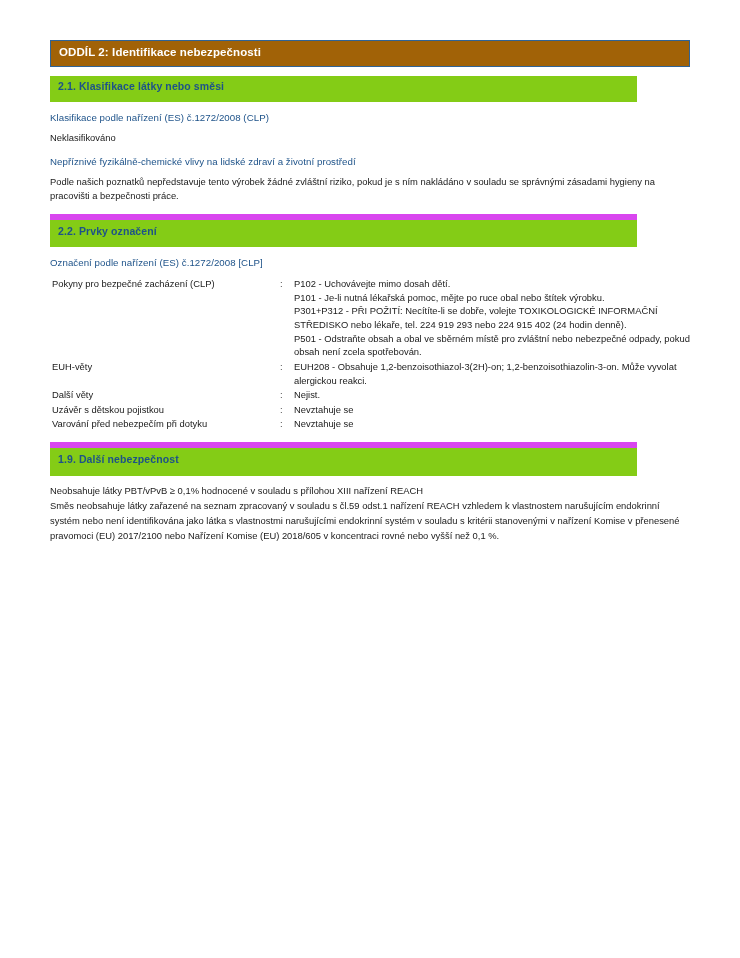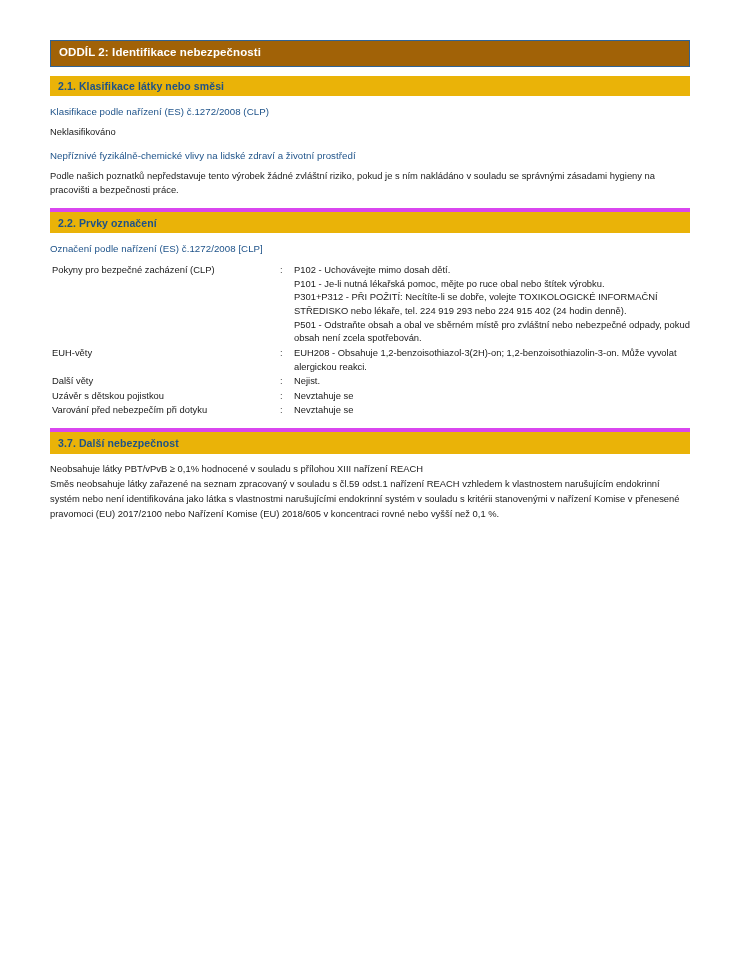--- a/index.html
+++ b/index.html
@@ -33,33 +33,33 @@
     font-size: 11.5px;
     font-weight: bold;
     line-height: 1;
     padding: 6px 8px 7px 8px;
     box-sizing: border-box;
     width: 640px;
     letter-spacing: 0.1px;
   }
 
   .sub-bar {
-    background: #eab308;
+    background: #84cc16;
     color: #1d5289;
     font-size: 10.5px;
     font-weight: bold;
     line-height: 1;
-    padding: 5px 8px 5px 8px;
+    padding: 5px 8px 11px 8px;
     box-sizing: border-box;
-    width: 640px;
+    width: 587px;
     margin-top: 9px;
     letter-spacing: 0.1px;
   }
   .sub-bar.with-rule {
-    border-top: 4px solid #d946ef;
+    border-top: 6px solid #d946ef;
     margin-top: 10px;
     padding-top: 6px;
   }
 
   
   .blue-head {
     color: #1d5289;
     font-size: 9.7px;
     font-weight: normal;
     margin-top: 10px;
@@ -165,20 +165,20 @@
       <tr>
         <td class="kv-label">Varování před nebezpečím při dotyku</td>
         <td class="kv-colon">:</td>
         <td class="kv-value">
           <span class="val-para">Nevztahuje se</span>
         </td>
       </tr>
     </tbody>
   </table>
 
-  <div class="sub-bar with-rule">3.7. Další nebezpečnost</div>
+  <div class="sub-bar with-rule">1.9. Další nebezpečnost</div>
 
   <div class="para-block">
     <p>Neobsahuje látky PBT/vPvB ≥ 0,1% hodnocené v souladu s přílohou XIII nařízení REACH</p>
     <p>Směs neobsahuje látky zařazené na seznam zpracovaný v souladu s čl.59 odst.1 nařízení REACH vzhledem k vlastnostem narušujícím endokrinní systém nebo není identifikována jako látka s vlastnostmi narušujícími endokrinní systém v souladu s kritérii stanovenými v nařízení Komise v přenesené pravomoci (EU) 2017/2100 nebo Nařízení Komise (EU) 2018/605 v koncentraci rovné nebo vyšší než 0,1 %.</p>
   </div>
 
 </div>
 
 </body></html>

